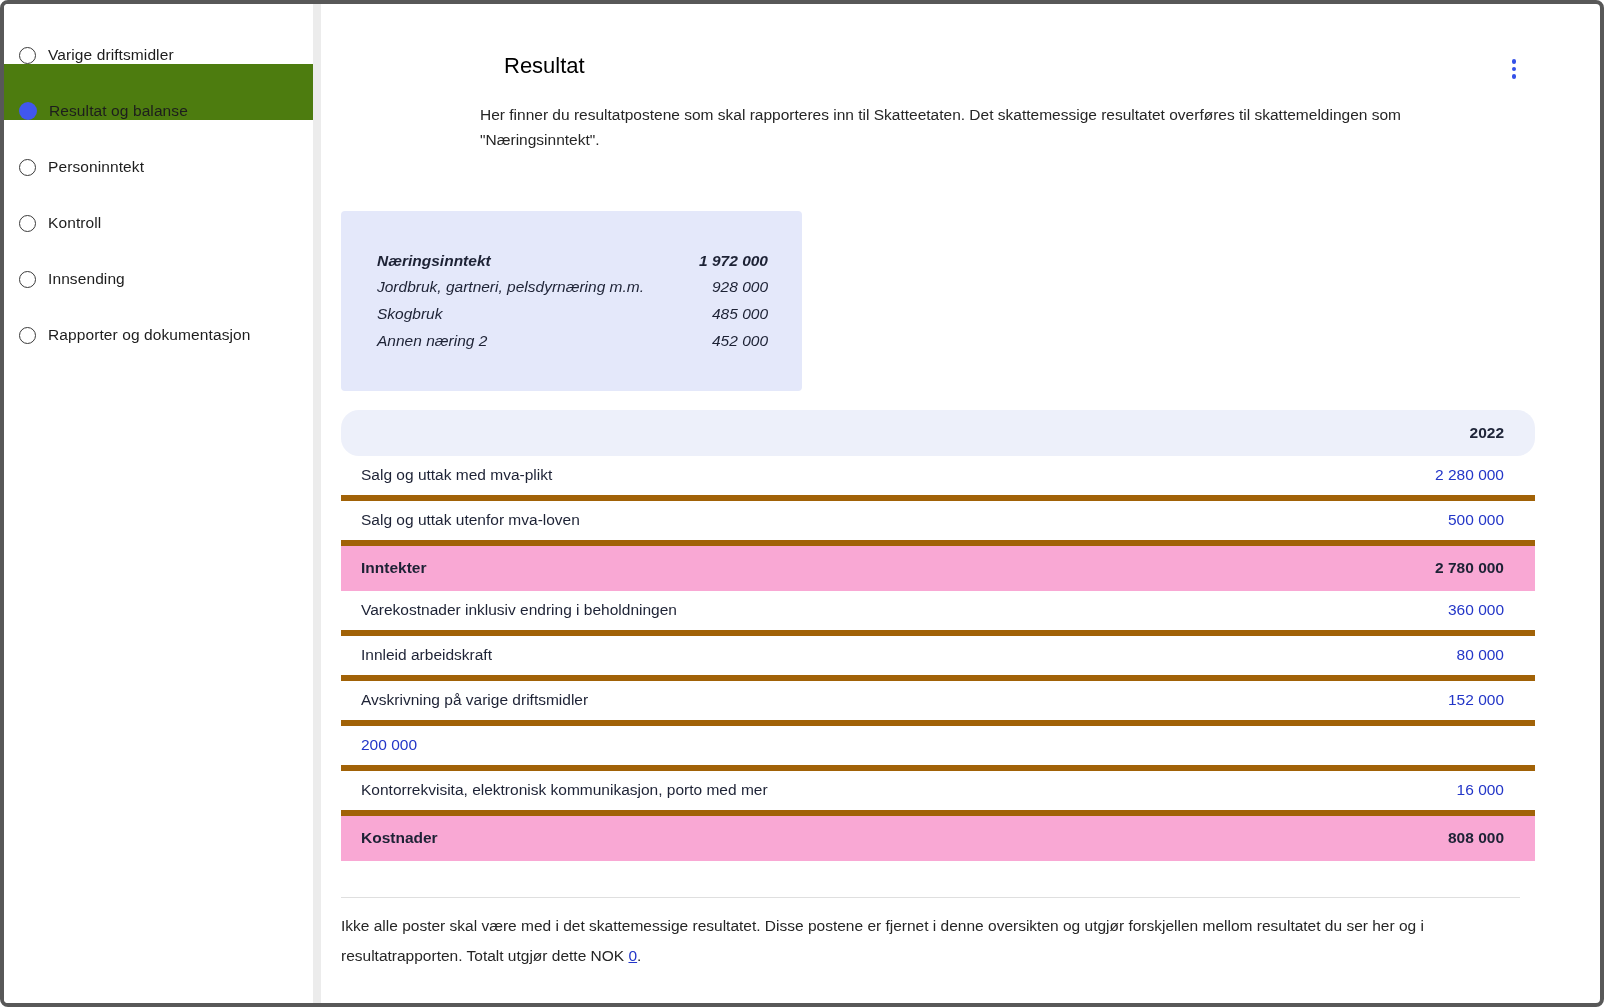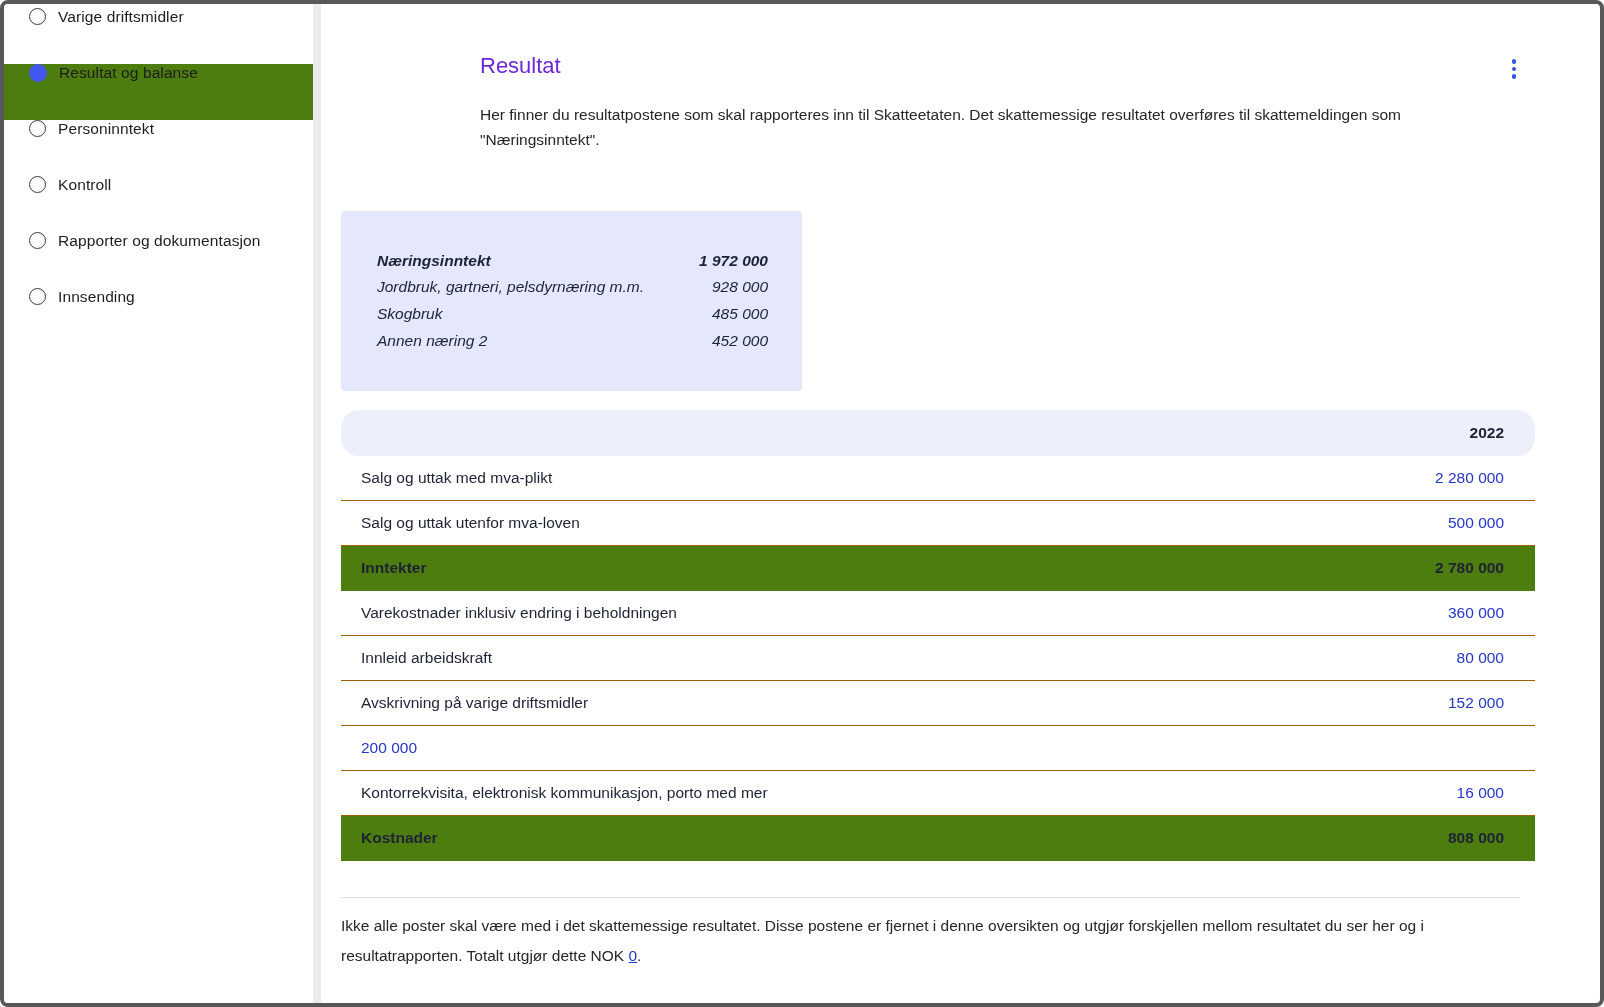--- a/index.html
+++ b/index.html
@@ -17,22 +17,22 @@
   
   .sidebar {
     width: 309px;
     flex-shrink: 0;
     background: #fff;
     padding-top: 4px;
   }
   .side-item {
     height: 56px;
     display: flex;
-    align-items: flex-start;
-    padding-left: 25px;
+    align-items: flex-end;
+    padding-left: 15px;
     cursor: pointer;
   }
   .side-item.selected { background: #4d7c0f; }
   .radio {
     width: 17px; height: 17px;
     border: 1.6px solid #3a3a3a;
     border-radius: 50%;
     flex-shrink: 0;
   }
   .radio.filled {
@@ -57,21 +57,22 @@
 
   .header-row {
     display: flex;
     justify-content: space-between;
     align-items: flex-start;
     margin: 49px 80px 0 159px;
   }
   .page-title {
     font-size: 22px;
     font-weight: 500;
-    color: #6d28d9;
+    color: #000000;
+    margin-left: 24px;
   }
   .kebab {
     display: flex;
     flex-direction: column;
     gap: 3px;
     padding: 4px;
     margin-top: 2px;
     cursor: pointer;
   }
   .kebab i {
@@ -112,35 +113,35 @@
     width: 1194px;
   }
   .t-row {
     display: flex;
     justify-content: space-between;
     align-items: center;
     height: 45px;
     padding: 0 31px 0 20px;
     font-size: 15.5px;
     background: #fff;
-    border-bottom: 1px solid #a16207;
+    border-bottom: 6px solid #a16207;
   }
   .t-row:last-child { border-bottom: none; }
   .t-head {
     height: 46px;
     background: #edf0fa;
     font-weight: 700;
     border-bottom: none;
     justify-content: flex-end;
     border-radius: 18px;
   }
   .t-row .t-label { color: #1d2235; }
   .t-row .t-value { color: #2336c8; white-space: nowrap; cursor: pointer; }
   .t-row.subtotal {
-    background: #4d7c0f;
+    background: #f9a8d4;
     font-weight: 700;
     border-bottom: none;
   }
   .t-row.subtotal .t-value { color: #1d2235; cursor: default; }
 
   
   .footer-rule {
     margin: 36px 80px 0 20px;
     border-top: 1px solid #dfdfdf;
   }
@@ -171,25 +172,25 @@
   <div class="side-item">
     <span class="radio"></span>
     <span class="side-label">Personinntekt</span>
   </div>
   <div class="side-item">
     <span class="radio"></span>
     <span class="side-label">Kontroll</span>
   </div>
   <div class="side-item">
     <span class="radio"></span>
+    <span class="side-label">Innsending</span>
+  </div>
+  <div class="side-item">
+    <span class="radio"></span>
     <span class="side-label">Rapporter og dokumentasjon</span>
-  </div>
-  <div class="side-item">
-    <span class="radio"></span>
-    <span class="side-label">Innsending</span>
   </div>
 </nav>
 
 <div class="gutter"></div>
 
 <main class="main">
 
   <div class="header-row">
     <h1 class="page-title">Resultat</h1>
     <div class="kebab">

